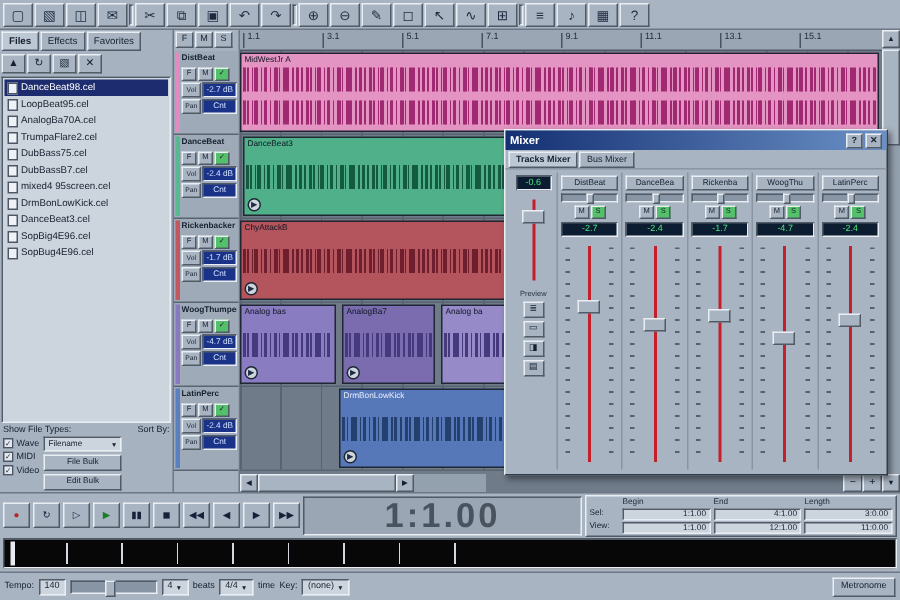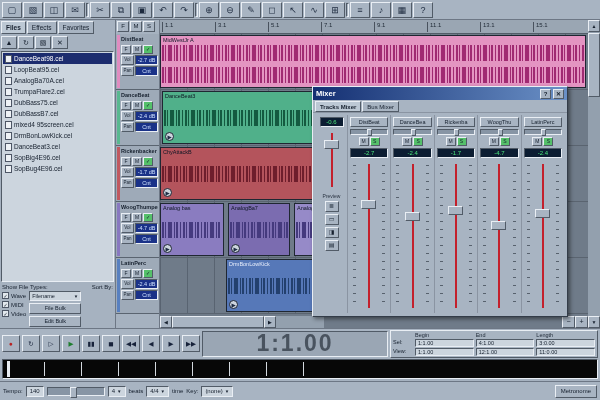--- a/index.html
+++ b/index.html
@@ -1,19 +1,19 @@
 <!DOCTYPE html>
 <html><head>
 <meta charset="utf-8">
 <style>
   * { box-sizing:border-box; margin:0; padding:0; }
   html,body { width:600px; height:400px; }
   body { position:relative; overflow:hidden; background:#a6b2c0; font-family:"Liberation Sans",sans-serif; font-size:8px; color:#16202e; }
   .out { border:1px solid; border-color:#e9eef4 #515b67 #515b67 #e9eef4; background:#a8b4c2; }
-  .in  { border:1px solid; border-color:#515b67 #e9eef4 #e9eef4 #515b67; }
+  .in  { border:1px solid; border-color:#515b67 #e9eef4 #e9eef4 #515b67;text-align:right; }
   .chip { background:#1a3288; color:#cfe2ff; font-size:5.5px; display:flex; align-items:center; justify-content:center; overflow:hidden; }
   .dbchip { background:#0c1d32; color:#4ae57c; font-size:6px; display:flex; align-items:center; justify-content:center; }
 
   #toolbar { position:absolute; top:0; left:0; right:0; height:20px; display:flex; align-items:center; gap:1px; padding:1px 2px; background:#a8b4c2; border-bottom:1px solid #6d7785; }
   .tbtn { width:20px; height:16px; font-size:9px; line-height:14px; text-align:center; color:#1d2a3e; }
   .tsep { width:3px; height:14px; }
 
   #main { position:absolute; top:20px; left:0; width:600px; height:308px; display:flex; }
 
   #filepanel { width:116px; display:flex; flex-direction:column; padding:1px; border-right:1px solid #6d7785; }
@@ -57,21 +57,21 @@
   .paint { position:absolute; left:2px; bottom:2px; width:9px; height:9px; border:1px solid #1e2634; border-radius:50%; background:#cdd5de; font-size:5.5px; line-height:8px; text-align:center; color:#1e2c44; }
 
   #vscroll { width:12px; display:flex; flex-direction:column; background:#93a0ae; }
   .sarrow { height:12px; width:12px; font-size:5px; text-align:center; line-height:10px; }
   #vthumb { height:64px; margin:1px 0; }
   #hscroll { position:absolute; bottom:0; left:0; width:164px; height:12px; display:flex; background:#93a0ae; }
   #hthumb { width:92px; }
   #zoomers { position:absolute; bottom:0; right:0; display:flex; height:12px; }
   .zbtn { width:13px; height:12px; font-size:7px; line-height:10px; text-align:center; }
 
-  #mixer { position:absolute; left:312px; top:86px; width:256px; height:231px; background:#a8b4c2; border:1px solid; border-color:#e9eef4 #333c48 #333c48 #e9eef4; box-shadow:2px 2px 4px rgba(0,0,0,.45); z-index:9; }
+  #mixer { position:absolute; left:336px; top:86px; width:256px; height:231px; background:#a8b4c2; border:1px solid; border-color:#e9eef4 #333c48 #333c48 #e9eef4; box-shadow:2px 2px 4px rgba(0,0,0,.45); z-index:9; }
   #mx-title { height:13px; background:linear-gradient(90deg,#142f72,#6a90c6); display:flex; align-items:center; color:#fff; font-size:7.5px; font-weight:bold; padding:0 3px; gap:2px; }
   .mx-tbtn { width:11px; height:10px; font-size:6px; line-height:8px; text-align:center; color:#16202e; }
   #mx-tabs { display:flex; height:13px; padding:1px 2px 0; gap:1px; border-bottom:1px solid #8a94a2; }
   .mx-tab { font-size:6px; padding:0 4px; line-height:11px; }
   .mx-tab.active { background:#bcc8d4; font-weight:bold; }
   #mx-body { position:absolute; top:28px; bottom:3px; left:3px; right:3px; display:flex; }
   #mx-left { width:32px; display:flex; flex-direction:column; align-items:center; gap:2px; padding:2px 1px; border-right:1px solid #8a94a2; }
   .vlab { font-size:5px; color:#2a3442; }
   .mx-sbtn { width:14px; height:11px; font-size:6px; line-height:9px; text-align:center; }
   .strip { flex:1; border-right:1px solid #8a94a2; display:flex; flex-direction:column; padding:2px 2px 1px; gap:2px; min-width:0; }

